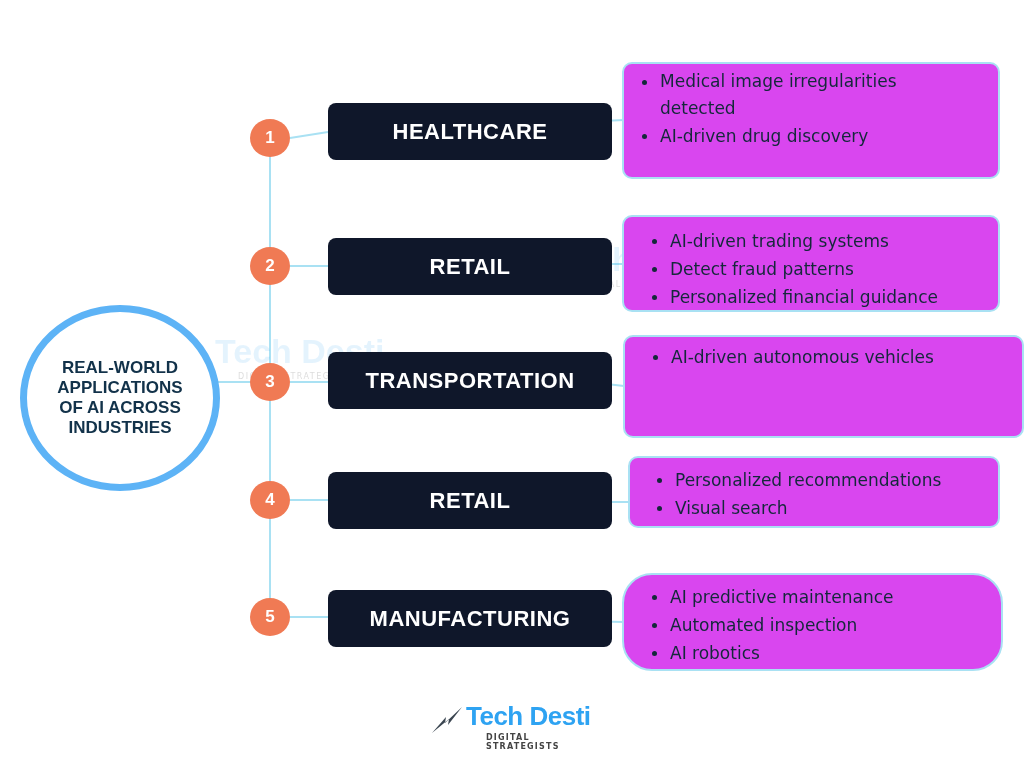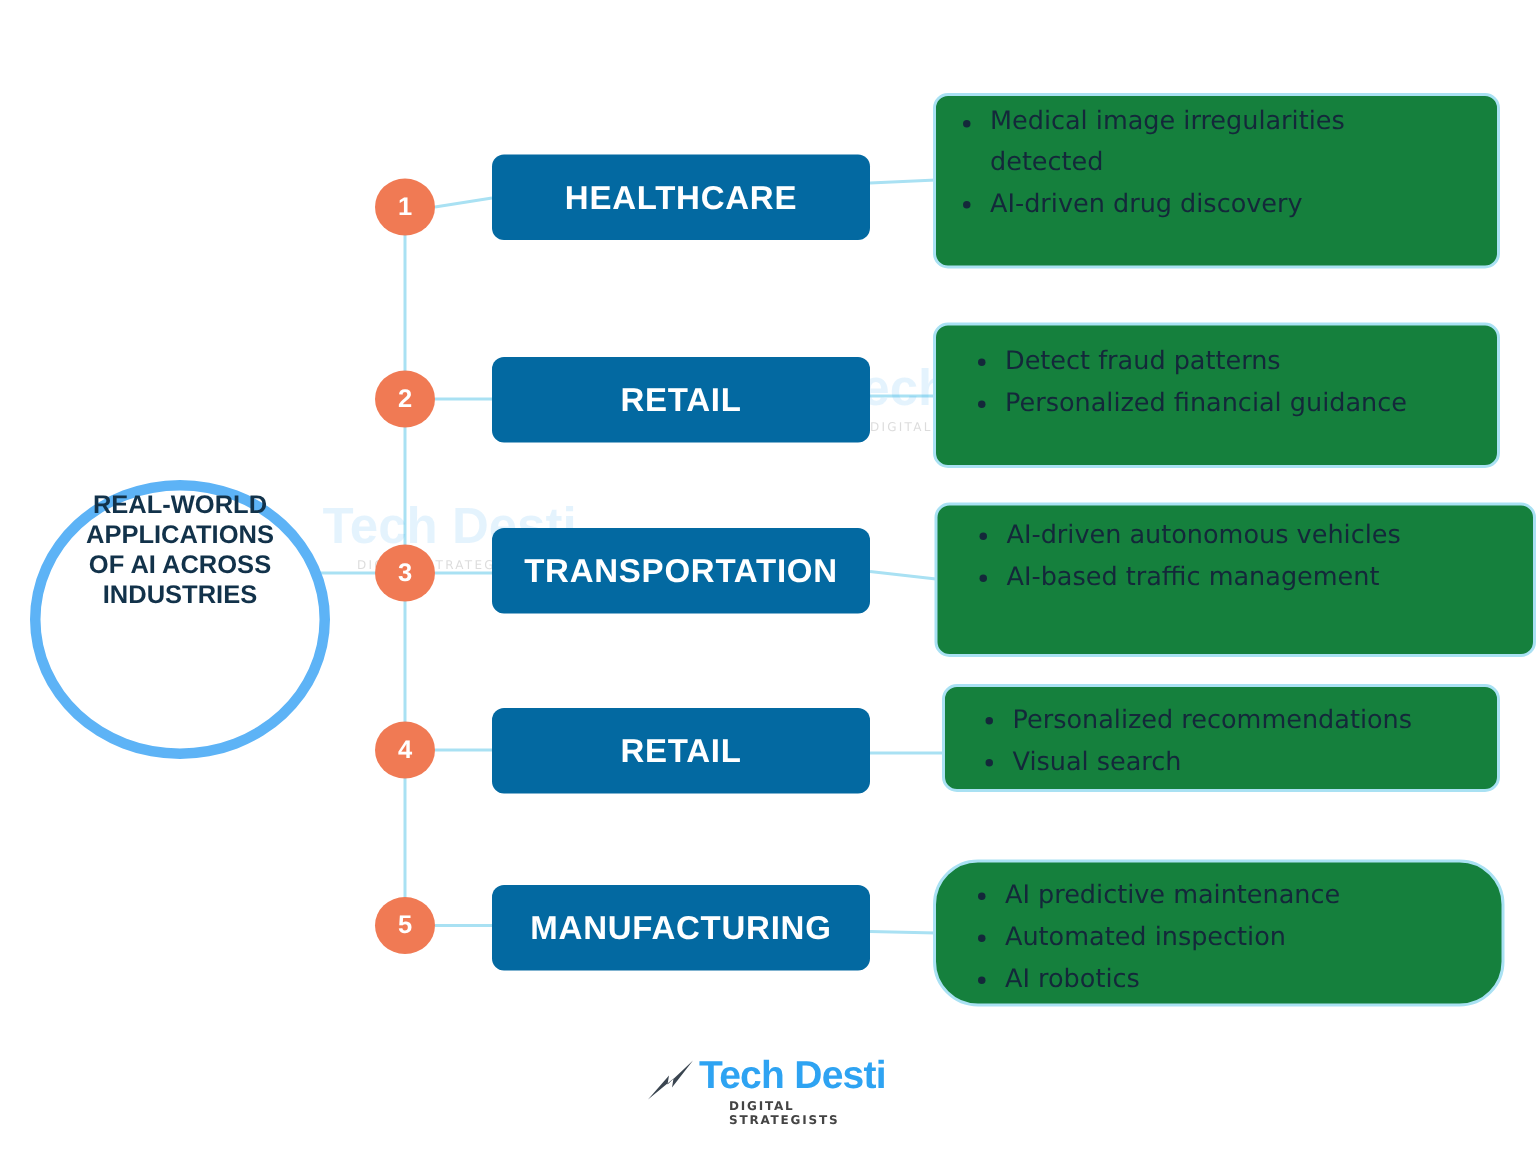--- a/index.html
+++ b/index.html
@@ -1,31 +1,31 @@
 <!DOCTYPE html>
 <html><head>
 <meta charset="utf-8">
 <style>
   html, body { margin: 0; padding: 0; background: #ffffff; }
   body { width: 1024px; height: 768px; position: relative; overflow: hidden;
          font-family: "DejaVu Sans", sans-serif; }
   svg.lines { position: absolute; left: 0; top: 0; }
-  .hub { position: absolute; left: 20px; top: 320px; width: 186px; height: 172px;
+  .hub { position: absolute; left: 20px; top: 305px; width: 186px; height: 172px;
          border: 7px solid #5db3f6; border-radius: 50%; background: #fff;
-         display: flex; justify-content: center; text-align: center; }
+         display: flex; align-items: center; justify-content: center; text-align: center; }
   .hub-title { font-family: "Liberation Sans", sans-serif; font-weight: bold; font-size: 17px;
                line-height: 20px; color: #12324a; width: 150px; }
   .num { position: absolute; width: 40px; height: 38px; border-radius: 50%;
          background: #f07a54; color: #fff; font-family: "Liberation Sans", sans-serif;
          font-weight: bold; font-size: 17px; display: flex; align-items: center; justify-content: center; }
-  .cat { position: absolute; left: 328px; width: 252px; height: 57px; background: #0369a1;
+  .cat { position: absolute; left: 328px; width: 284px; height: 57px; background: #0f172a;
          border-radius: 8px; color: #ffffff; font-family: "Liberation Sans", sans-serif;
          font-weight: bold; font-size: 22px; letter-spacing: 0.5px;
          display: flex; align-items: center; justify-content: center; }
-  .box { position: absolute; border: 2px solid #a9e1f3; border-radius: 10px; background: #15803d;
+  .box { position: absolute; border: 2px solid #a9e1f3; border-radius: 10px; background: #d946ef;
          box-sizing: border-box; }
   .box ul { margin: 0; padding: 0; list-style: none; }
   .box li { position: relative; padding-left: 22px; font-size: 17px; line-height: 28px; color: #14283a; }
   .box li::before { content: ""; position: absolute; left: 4px; top: 12px; width: 5px; height: 5px;
                     border-radius: 50%; background: #14283a; }
   .wm { position: absolute; opacity: 0.12; color: #2ea3f2; font-family: "Liberation Sans", sans-serif;
         font-weight: bold; font-size: 34px; pointer-events: none; }
   .wm-sub { position: absolute; opacity: 0.25; color: #777; font-size: 8px; letter-spacing: 1.5px; pointer-events: none; }
   .logo { position: absolute; left: 430px; top: 703px; width: 170px; height: 44px; }
   .logo-text { position: absolute; left: 36px; top: -2px; color: #2ea3f2; font-family: "Liberation Sans", sans-serif;
@@ -71,31 +71,31 @@
   <ul>
     <li style="width:250px; line-height:27px;">Medical image irregularities detected</li>
     <li>AI-driven drug discovery</li>
   </ul>
 </div>
 
 <div class="num" style="left:250px; top:247px;">2</div>
 <div class="cat" style="top:238px;">RETAIL</div>
 <div class="box" style="left:622px; top:215px; width:378px; height:97px; padding:10px 10px 0 24px;">
   <ul>
+    <li>AI-driven trading systems</li>
     <li>Detect fraud patterns</li>
     <li>Personalized financial guidance</li>
   </ul>
 </div>
 
 <div class="num" style="left:250px; top:363px;">3</div>
 <div class="cat" style="top:352px;">TRANSPORTATION</div>
 <div class="box" style="left:623px; top:335px; width:401px; height:103px; padding:6px 10px 0 24px;">
   <ul>
     <li>AI-driven autonomous vehicles</li>
-    <li>AI-based traffic management</li>
   </ul>
 </div>
 
 <div class="num" style="left:250px; top:481px;">4</div>
 <div class="cat" style="top:472px;">RETAIL</div>
 <div class="box" style="left:628px; top:456px; width:372px; height:72px; padding:8px 10px 0 23px;">
   <ul>
     <li>Personalized recommendations</li>
     <li>Visual search</li>
   </ul>

